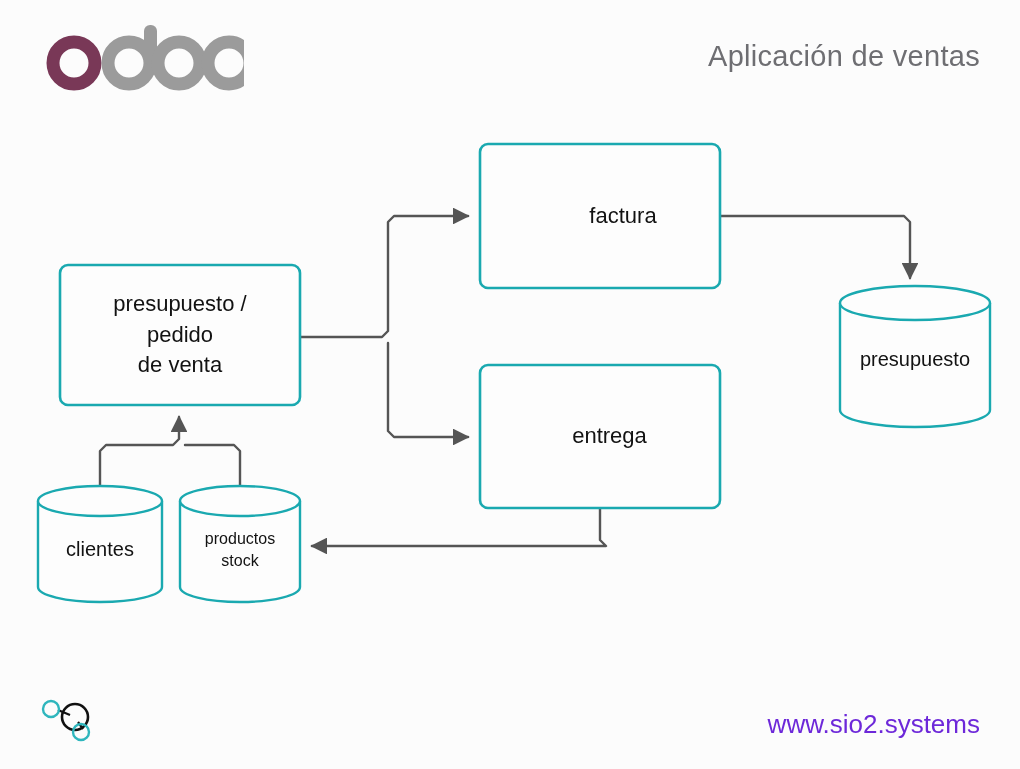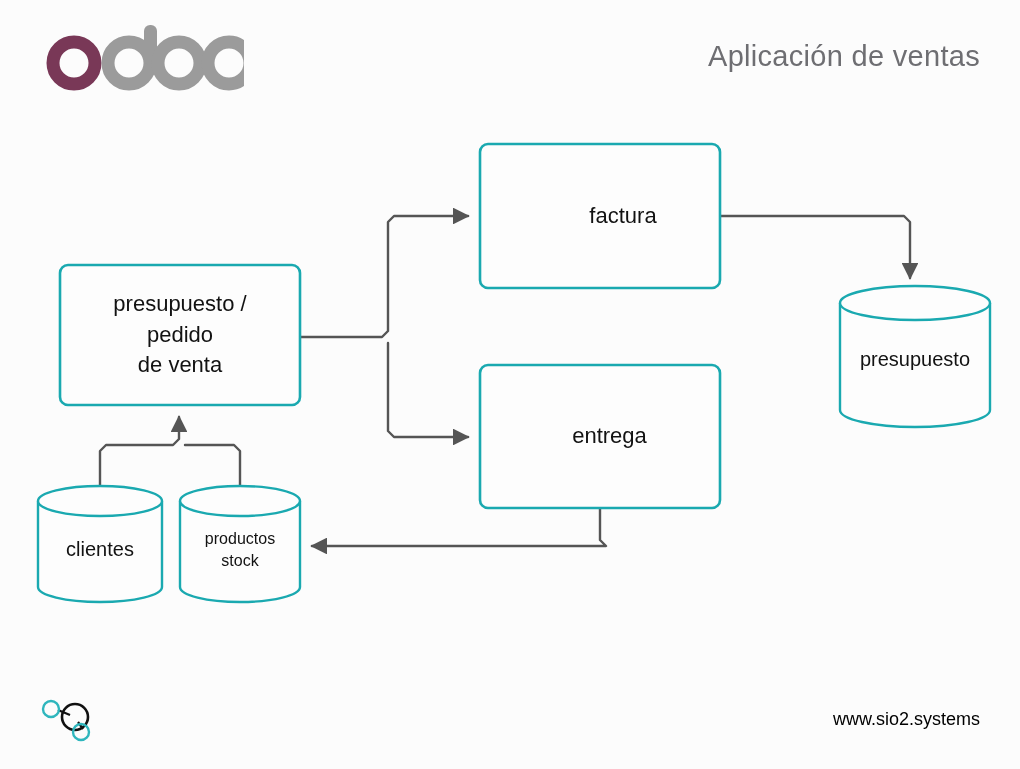--- a/index.html
+++ b/index.html
@@ -78,22 +78,22 @@
   #sio2-wordmark sub {
     font-size: 20px;
     vertical-align: baseline;
     position: relative;
     top: 5px;
   }
   #footer-url {
     position: absolute;
     right: 40px;
     top: 709px;
-    font-size: 18px;
-    color: #000000;
+    font-size: 26px;
+    color: #6d28d9;
     white-space: nowrap;
   }
 </style>
 </head>
 <body>
 
 <div id="slide">
 
   <div id="odoo-logo">
     <svg width="200" height="70" viewBox="0 0 200 70" xmlns="http://www.w3.org/2000/svg">

